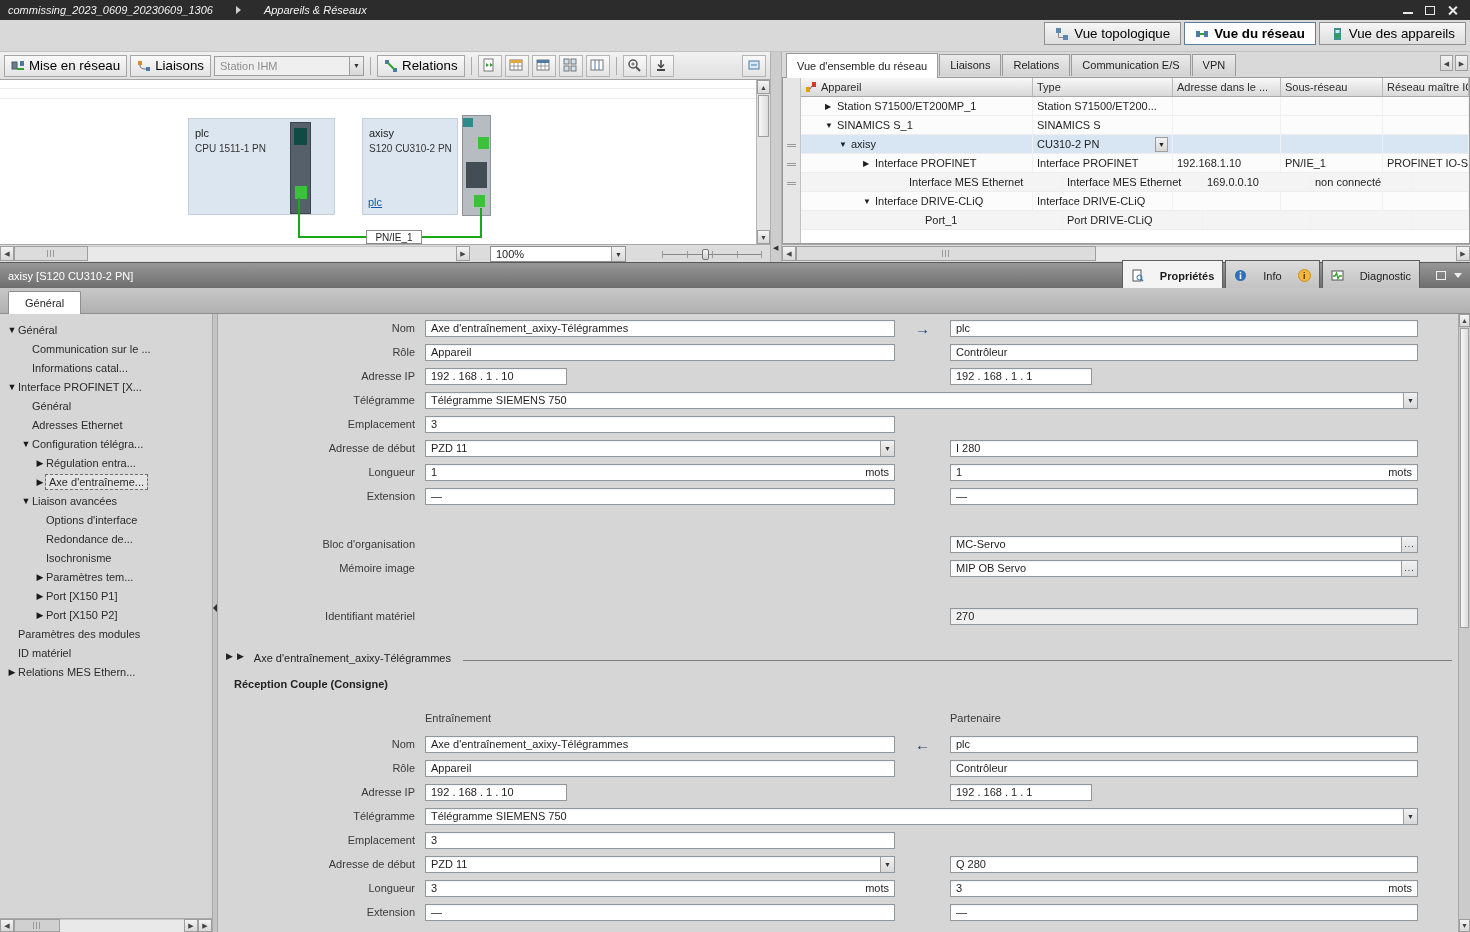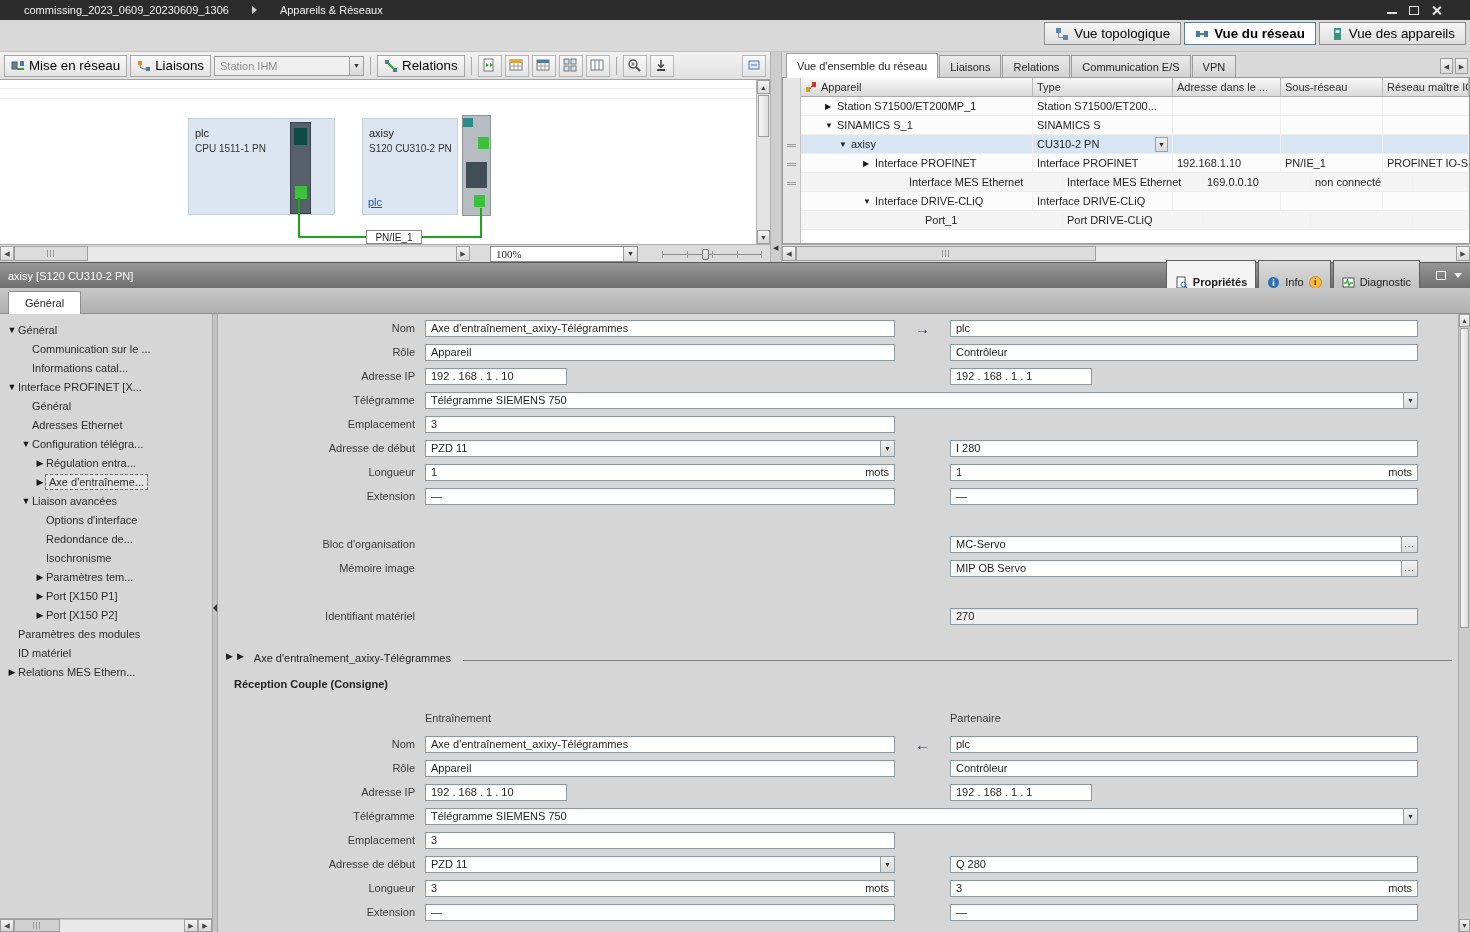--- a/index.html
+++ b/index.html
@@ -1,21 +1,21 @@
 <!DOCTYPE html>
 <html><head>
 <meta charset="utf-8">
 <style>
   * { margin:0; padding:0; box-sizing:border-box; }
   html,body { width:1470px; height:932px; overflow:hidden; }
   body { font-family:"Liberation Sans", sans-serif; font-size:11px; color:#1e1e1e; background:#d9d9d9; }
   #app { position:relative; width:1470px; height:932px; background:#d9d9d9; overflow:hidden; }
 
   
-  .titlebar { position:absolute; top:0; left:0; right:0; height:20px; background:#2c2c2c; color:#f2f2f2; display:flex; align-items:center; padding:0 24px; gap:23px; }
+  .titlebar { position:absolute; top:0; left:0; right:0; height:20px; background:#2c2c2c; color:#f2f2f2; display:flex; align-items:center; padding:0 8px; gap:23px;font-style:italic; }
   .titlebar .crumb { white-space:nowrap; }
   .tri-r { width:0; height:0; border-left:5px solid #cfcfcf; border-top:4px solid transparent; border-bottom:4px solid transparent; }
   .win-controls { margin-left:auto; display:flex; gap:12px; align-items:center; padding-right:4px; }
   .wc-min { width:10px; height:2px; background:#e8e8e8; margin-top:6px; }
   .wc-max { width:10px; height:9px; border:1px solid #e8e8e8; }
   .wc-close { width:11px; height:11px; position:relative; }
   .wc-close::before,.wc-close::after { content:""; position:absolute; left:5px; top:0; width:1.6px; height:11px; background:#e8e8e8; }
   .wc-close::before { transform:rotate(45deg); } .wc-close::after { transform:rotate(-45deg); }
 
   
@@ -55,32 +55,32 @@
   .sb-btn { background:linear-gradient(#f4f4f4,#d8d8d8); border:1px solid #9e9e9e; color:#444; display:flex; align-items:center; justify-content:center; font-size:7px; line-height:1; }
   .vs-up { position:absolute; top:0; left:0; right:0; height:14px; }
   .vs-dn { position:absolute; bottom:0; left:0; right:0; height:14px; }
   .vs-thumb { position:absolute; left:1px; right:1px; background:linear-gradient(90deg,#f6f6f6,#dcdcdc); border:1px solid #9e9e9e; }
 
   .lp-bottom { position:absolute; bottom:0; left:0; right:0; height:18px; background:#dcdcdc; border-top:1px solid #a8a8a8; }
   .hzone { position:absolute; top:1px; height:15px; display:flex; align-items:stretch; }
   .hs-btn { width:14px; font-size:7px; }
   .hs-thumb { border:1px solid #9e9e9e; background:linear-gradient(#f6f6f6,#dcdcdc); background-image:repeating-linear-gradient(90deg,#9a9a9a 0 1px,transparent 1px 3px); background-size:9px 7px; background-repeat:no-repeat; background-position:center; }
   .hs-track { flex:1; background:#e9e9e9; border-top:1px solid #c6c6c6; }
-  .zoom-combo { position:absolute; left:490px; top:1px; width:148px; height:16px; background:#fff; border:1px solid #8f8f8f; display:flex; align-items:center; padding-left:5px;font-family:Liberation Serif, serif; }
+  .zoom-combo { position:absolute; left:490px; top:1px; width:136px; height:16px; background:#fff; border:1px solid #8f8f8f; display:flex; align-items:center; padding-left:5px; }
   .zslider { position:absolute; left:662px; top:1px; width:100px; height:16px; }
   .z-line { position:absolute; left:0; right:0; top:8px; height:1px; background:#8a8a8a; }
   .z-tick { position:absolute; top:5px; width:1px; height:7px; background:#9a9a9a; }
   .z-thumb { position:absolute; left:40px; top:3px; width:7px; height:11px; background:linear-gradient(#f4f4f4,#cfcfcf); border:1px solid #777; border-radius:2px; }
 
   .pane-divider { position:absolute; left:770px; top:0; width:12px; height:210px; background:#cdcdcd; border-left:1px solid #b0b0b0; border-right:1px solid #b0b0b0; }
   .pd-arrow { position:absolute; left:2px; bottom:10px; font-size:7px; color:#333; }
 
   
   .right-pane { position:absolute; left:782px; top:0; width:688px; height:210px; }
-  .rp-tabs { position:absolute; top:0; left:0; right:0; height:26px; display:flex; align-items:flex-end; padding-left:4px; gap:1px; border-bottom:1px solid #9b9b9b; }
+  .rp-tabs { position:absolute; top:0; left:0; right:0; height:26px; display:flex; align-items:center; padding-left:4px; gap:1px; border-bottom:1px solid #9b9b9b; }
   .rtab { height:22px; padding:0 10px; display:flex; align-items:center; background:linear-gradient(#ebebeb,#d2d2d2); border:1px solid #9b9b9b; border-bottom:none; white-space:nowrap; }
   .rtab.active { background:#fff; height:25px; margin-bottom:-1px; }
   .rp-tabnav { margin-left:auto; display:flex; gap:2px; margin:0 2px 3px auto; }
   .rp-tabnav .sb-btn { width:13px; height:16px; }
   .rp-body { position:absolute; top:26px; left:0; right:0; bottom:18px; display:flex; background:#fff; border:1px solid #9b9b9b; border-top:none; overflow:hidden; }
   .rp-gutter { width:18px; background:#e6e6e6; border-right:1px solid #c2c2c2; position:relative; }
   .gmark { position:absolute; left:4px; width:9px; height:3px; border-top:1px solid #9a9a9a; border-bottom:1px solid #9a9a9a; }
   .nt { flex:1; display:flex; flex-direction:column; overflow:hidden; }
   .nt-h { display:grid; grid-template-columns:232px 140px 108px 102px 1fr; height:19px; background:linear-gradient(#f8f8f8,#d9d9d9); border-bottom:1px solid #aaa; flex:none; }
   .nt-h > div { border-right:1px solid #b9b9b9; display:flex; align-items:center; gap:4px; padding:0 4px; overflow:hidden; white-space:nowrap; color:#2d2d2d; }
@@ -91,21 +91,21 @@
   .ex { width:12px; flex:none; font-size:8px; color:#1c1c1c; }
   .ind-a { padding-left:24px !important; } .ind-b { padding-left:38px !important; }
   .ind-c { padding-left:62px !important; } .leaf-c { padding-left:78px !important; } .leaf-d { padding-left:94px !important; }
   .cell-combo { margin-left:auto; width:13px; height:15px; border:1px solid #9e9e9e; background:linear-gradient(#f2f2f2,#d8d8d8); display:flex; align-items:center; justify-content:center; font-size:7px; }
   .rp-bottom { position:absolute; bottom:0; left:0; right:0; height:18px; background:#dcdcdc; border-top:1px solid #a8a8a8; }
 
   
   .inspector { position:absolute; top:262px; left:0; right:0; bottom:0; }
   .insp-header { position:absolute; top:0; left:0; right:0; height:26px; background:linear-gradient(#979797,#6e6e6e); border-top:1px solid #5a5a5a; display:flex; align-items:center; padding:0 8px; color:#fff; }
   .insp-tabs { margin-left:auto; display:flex; gap:2px; align-items:center; }
-  .itab { height:20px; display:flex; align-items:flex-start; gap:5px; padding:15px 8px; border:1px solid #5e5e5e; background:linear-gradient(#dcdcdc,#c0c0c0); color:#1c1c1c; }
+  .itab { height:20px; display:flex; align-items:center; gap:16px; padding:15px 8px; border:1px solid #5e5e5e; background:linear-gradient(#dcdcdc,#c0c0c0); color:#1c1c1c; }
   .itab.active { background:#f4f4f4; font-weight:bold; }
   .warnbadge { width:13px; height:13px; border-radius:50%; background:#f6b73c; border:1px solid #c98f1e; color:#4c3500; font-size:9px; font-weight:bold; display:flex; align-items:center; justify-content:center; }
   .insp-corner { display:flex; gap:8px; align-items:center; margin-left:14px; }
   .ic-float { width:10px; height:9px; border:1px solid #efefef; }
   .ic-collapse { width:0; height:0; border-top:5px solid #efefef; border-left:4px solid transparent; border-right:4px solid transparent; }
   .insp-nav { position:absolute; top:26px; left:0; right:0; height:26px; background:linear-gradient(#c8c8c8,#b0b0b0); border-bottom:1px solid #8e8e8e; display:flex; align-items:flex-end; padding-left:8px; }
   .gen-tab { height:23px; background:#fff; border:1px solid #8e8e8e; border-bottom:none; border-radius:2px 2px 0 0; padding:0 16px; display:flex; align-items:center; margin-bottom:-1px; }
   .insp-body { position:absolute; top:52px; left:0; right:0; bottom:0; background:#d6d6d6; }
 
   .tree { position:absolute; left:0; top:0; width:212px; bottom:14px; padding-top:6px; overflow:hidden; }

